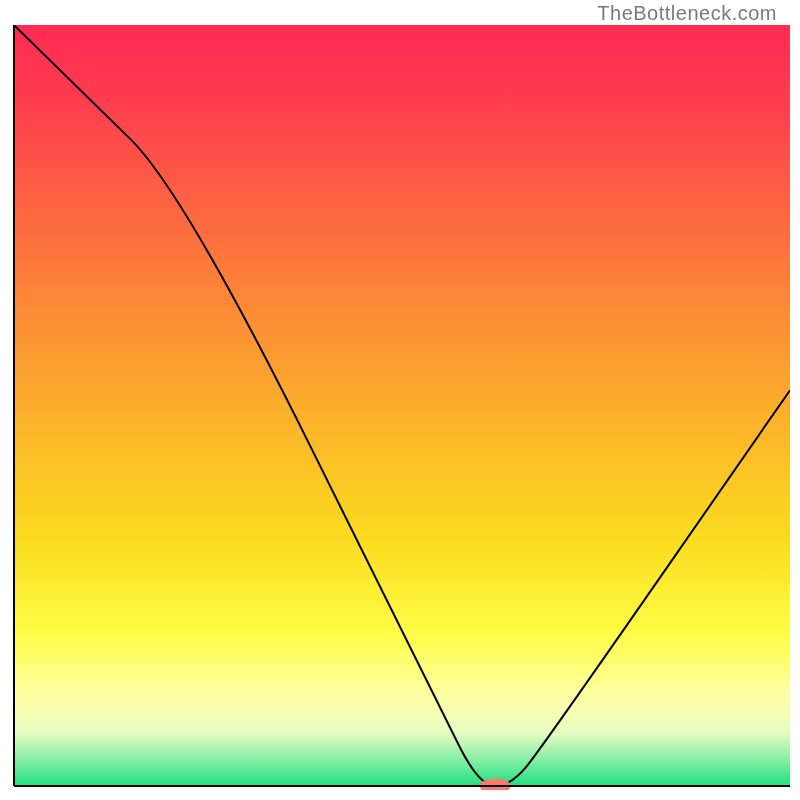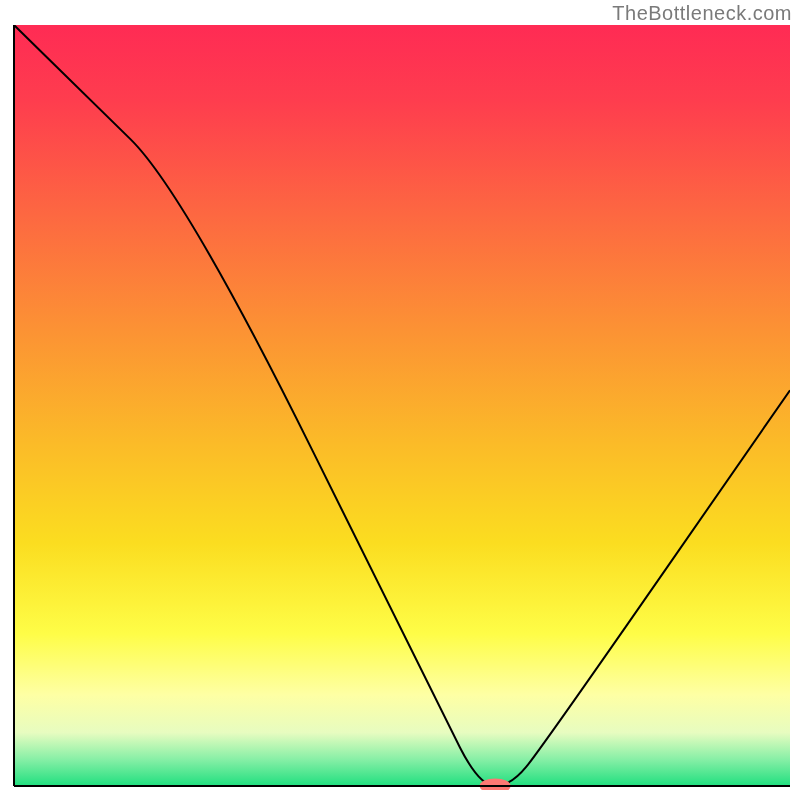--- a/index.html
+++ b/index.html
@@ -12,21 +12,21 @@
     font-family: Arial, Helvetica, sans-serif;
   }
   .container {
     position: relative;
     width: 800px;
     height: 800px;
   }
   .watermark {
     position: absolute;
     top: 2px;
-    right: 8px;
+    right: 23px;
     font-size: 20px;
     color: #7a7a7a;
     font-family: Arial, Helvetica, sans-serif;
     letter-spacing: 0.5px;
     z-index: 10;
     margin-left: 32px;
   }
   .plot-area {
     position: absolute;
     left: 10px;

